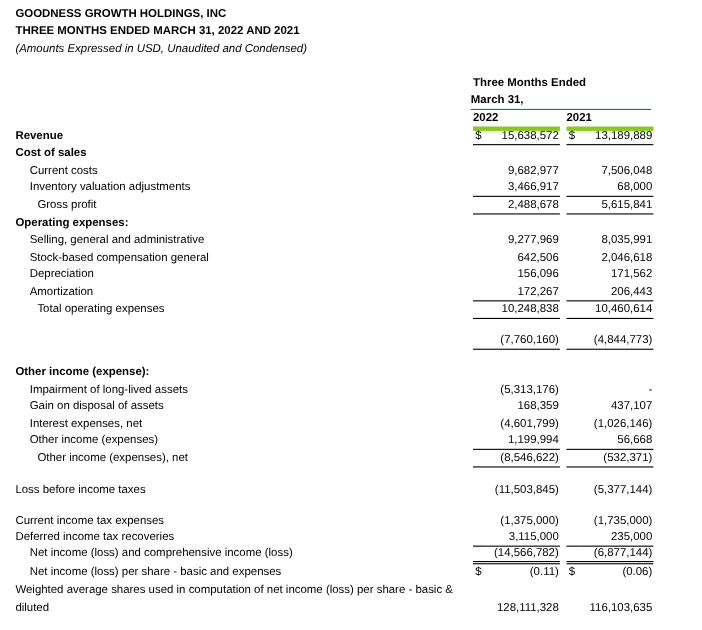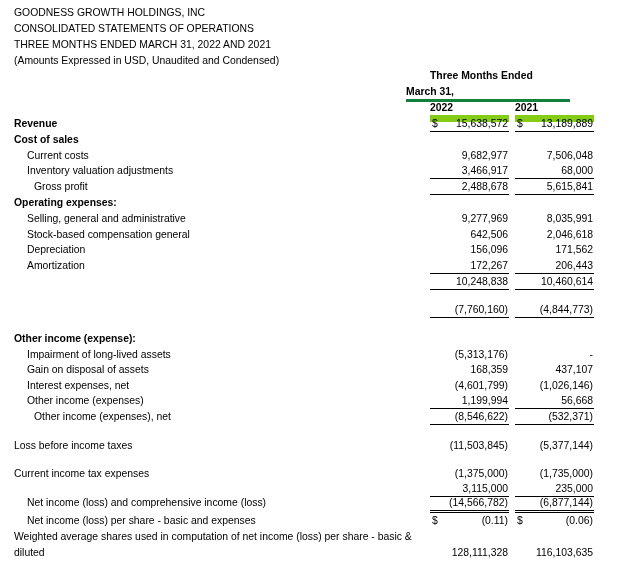--- a/index.html
+++ b/index.html
@@ -2,27 +2,27 @@
 <html><head>
   <meta charset="utf-8">
   <style>
     html, body { margin: 0; padding: 0; background: #ffffff; }
     body {
       width: 638px; height: 573px; position: relative; overflow: hidden;
       font-family: "Liberation Sans", sans-serif; font-size: 10.4px; color: #000;
     }
     .hdr { position: absolute; left: 14px; top: 5px; }
     .hdr div { height: 16px; line-height: 16px; white-space: nowrap; }
-    .hdr .b { font-weight: normal; }
-    .hdr .i { }
+    .hdr .b { font-weight: bold; }
+    .hdr .i { font-style: italic; }
 
     .colhead { position: absolute; font-weight: bold; white-space: nowrap; }
     .grp1 { left: 430px; width: 164px; top: 69px; height: 14px; line-height: 14px; }
-    .grp2 { left: 406px; width: 164px; top: 85px; height: 14px; line-height: 14px; border-bottom: 3px solid #15803d; }
-    .yr { top: 101px; height: 14px; line-height: 14px; border-bottom: 7px solid #84cc16; width: 79px; }
+    .grp2 { left: 428px; width: 164px; top: 85px; height: 14px; line-height: 14px; border-bottom: 1px solid #15803d; }
+    .yr { top: 101px; height: 14px; line-height: 14px; border-bottom: 4px solid #84cc16; width: 79px; }
     .yr.c1 { left: 430px; }
     .yr.c2 { left: 515px; }
 
     .row { position: absolute; left: 0; width: 638px; height: 16px; line-height: 16px; }
     .row .lbl { position: absolute; left: 14px; white-space: nowrap; }
     .row .lbl.bold { font-weight: bold; }
     .row .lbl.ind1 { left: 27px; }
     .row .lbl.ind2 { left: 34px; }
     .cell { position: absolute; top: 0; height: 15px; width: 79px; text-align: right; white-space: nowrap; }
     .cell.c1 { left: 430px; }
@@ -31,21 +31,20 @@
     .cell .cur { position: absolute; left: 2px; }
     .ul { border-bottom: 1px solid #000; }
     .dul { border-bottom: 3px double #000; }
     .shortul { position: absolute; top: 0; height: 15px; border-bottom: 1px solid #000; }
   </style>
 </head>
 <body>
 
 <div class="hdr">
   <div class="b">GOODNESS GROWTH HOLDINGS, INC</div>
-  <div class="b">CONSOLIDATED STATEMENTS OF OPERATIONS</div>
   <div class="b">THREE MONTHS ENDED MARCH 31, 2022 AND 2021</div>
   <div class="i">(Amounts Expressed in USD, Unaudited and Condensed)</div>
 </div>
 
 <div class="colhead grp1">Three Months Ended</div>
 <div class="colhead grp2">March 31,</div>
 <div class="colhead yr c1">2022</div>
 <div class="colhead yr c2">2021</div>
 
 <div class="row" style="top:116px">
@@ -132,20 +131,21 @@
   <span class="lbl ind1">Amortization</span>
   <span class="cell c1 ul">
       <span class="v">172,267</span>
     </span>
   <span class="cell c2 ul">
       <span class="v">206,443</span>
     </span>
 </div>
 
 <div class="row" style="top:274px">
+  <span class="lbl ind2">Total operating expenses</span>
   <span class="cell c1 ul">
       <span class="v">10,248,838</span>
     </span>
   <span class="cell c2 ul">
       <span class="v">10,460,614</span>
     </span>
 </div>
 
 <div class="row" style="top:302px">
   <span class="cell c1 ul">
@@ -224,20 +224,21 @@
   <span class="lbl">Current income tax expenses</span>
   <span class="cell c1">
       <span class="v">(1,375,000)</span>
     </span>
   <span class="cell c2">
       <span class="v">(1,735,000)</span>
     </span>
 </div>
 
 <div class="row" style="top:481px">
+  <span class="lbl">Deferred income tax recoveries</span>
   <span class="cell c1">
       <span class="shortul" style="left:0;width:12px"></span>
       <span class="shortul" style="left:12px;width:67px"></span>
       <span class="v">3,115,000</span>
     </span>
   <span class="cell c2">
       <span class="shortul" style="left:0;width:12px"></span>
       <span class="shortul" style="left:12px;width:67px"></span>
       <span class="v">235,000</span>
     </span>

